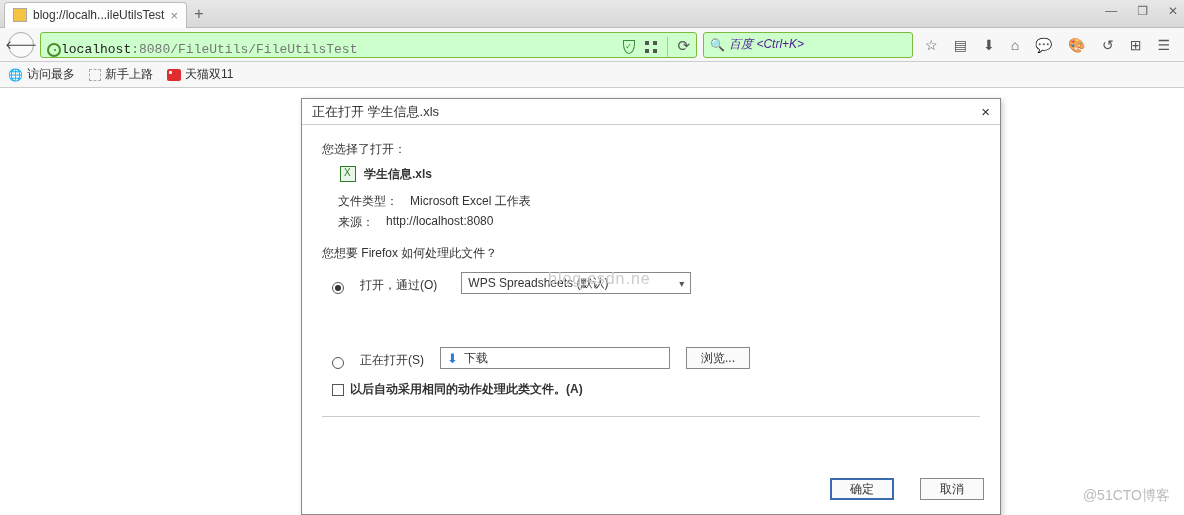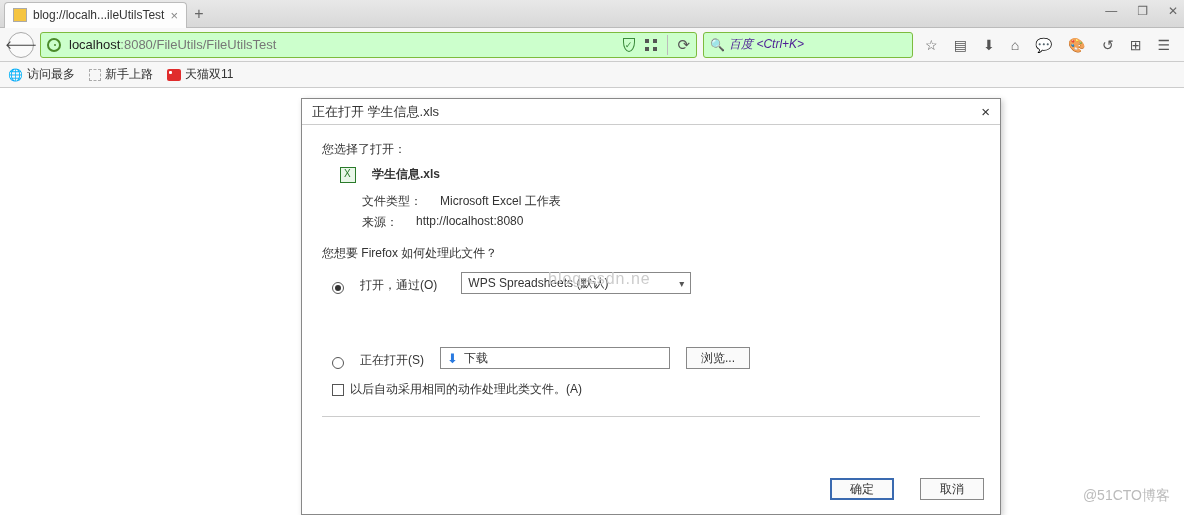--- a/index.html
+++ b/index.html
@@ -58,23 +58,24 @@
       display: flex; align-items: center; justify-content: center;
       background: #fafafa; color: #444;
     }
     .url-bar {
       flex: 1;
       height: 26px;
       background: #ccffcc;
       border: 1px solid #7dbb3e;
       border-radius: 3px;
       display: flex;
-      align-items: center;
+      align-items: flex-end;
       padding: 0 6px;
-      gap: 8px;
+      gap: 0;
+      font-family: Liberation Mono, monospace;
     }
     .identity-icon {
       width: 14px; height: 14px; border-radius: 50%;
       border: 2px solid #4a8a2a; position: relative;
     }
     .identity-icon::after { content: ""; position: absolute; width:2px; height:2px; background:#4a8a2a; top:4px; left:5px; border-radius:50%;}
     .url-text { flex: 1; color: #333; font-size: 13px; }
     .url-text .host { color: #222; font-weight: 500; }
     .url-text .port, .url-text .path { color: #777; }
     .url-icons { display: flex; gap: 10px; align-items: center; color: #555; }
@@ -123,30 +124,30 @@
       height: 26px;
       border-bottom: 1px solid #ccc;
       display: flex; align-items: center;
       padding: 0 10px;
       justify-content: space-between;
       font-size: 13px;
     }
     .dlg-close { font-size: 15px; }
     .dlg-body { padding: 16px 20px 8px 20px; }
     .row1 { margin-bottom: 8px; }
-    .file-row { display: flex; align-items: center; gap: 16px; margin-left: 18px; margin-bottom: 10px; }
+    .file-row { display: flex; align-items: flex-start; gap: 8px; margin-left: 18px; margin-bottom: 10px; }
     .xls-icon {
       width: 16px; height: 16px;
       border: 1px solid #2a7a2a;
       background: #e9f7e9;
       position: relative;
     }
     .xls-icon::after { content:"X"; color:#2a7a2a; font-size:10px; position:absolute; left:3px; top:0;}
     .fname { font-weight: bold; }
-    .meta-row { margin-left: 40px; margin-bottom: 4px; display:flex; gap: 18px; }
+    .meta-row { margin-left: 16px; margin-bottom: 4px; display:flex; gap: 12px; }
     .meta-label { color:#333; }
     .prompt { margin-top: 14px; margin-bottom: 10px; }
     .option-row { display: flex; align-items: flex-end; gap: 16px; margin-left: 10px; margin-bottom: 12px; }
     .radio {
       width: 12px; height: 12px; border: 1px solid #555; border-radius: 50%;
       display: inline-flex; align-items: center; justify-content: center;
     }
     .radio.selected::after { content:""; width:6px; height:6px; background:#333; border-radius:50%; }
     .combo {
       height: 22px; border: 1px solid #888;
@@ -162,21 +163,21 @@
     }
     .dl-arrow { color:#2a7ae0; font-size:13px;}
     .btn {
       height: 22px; border:1px solid #888; background:#fafafa;
       padding: 0 12px; display:inline-flex; align-items:center; justify-content:center;
       min-width: 64px;
       margin-top: 41px;
     }
     .btn.primary { border:2px solid #3a6ab0; }
     .check { width:12px; height:12px; border:1px solid #555; display:inline-block; margin-right:6px; }
-    .check-row { margin-left: 10px; display:flex; align-items:center;}
+    .check-row { margin-left: 10px; display:flex; align-items:center;font-weight:bold;}
     .dlg-sep { height:1px; background:#ccc; margin: 18px 0 12px 0;}
     .dlg-buttons { display:flex; justify-content:flex-end; gap:26px; padding: 0 16px 14px 0;}
     .watermark {
       position:absolute; right:14px; bottom:10px; color:#bbb; font-size:14px;
     }
     .watermark2 {
       position:absolute; left:548px; top:270px; color:#ccc; font-size:16px; letter-spacing:1px;
       pointer-events:none;
     }
   </style>

